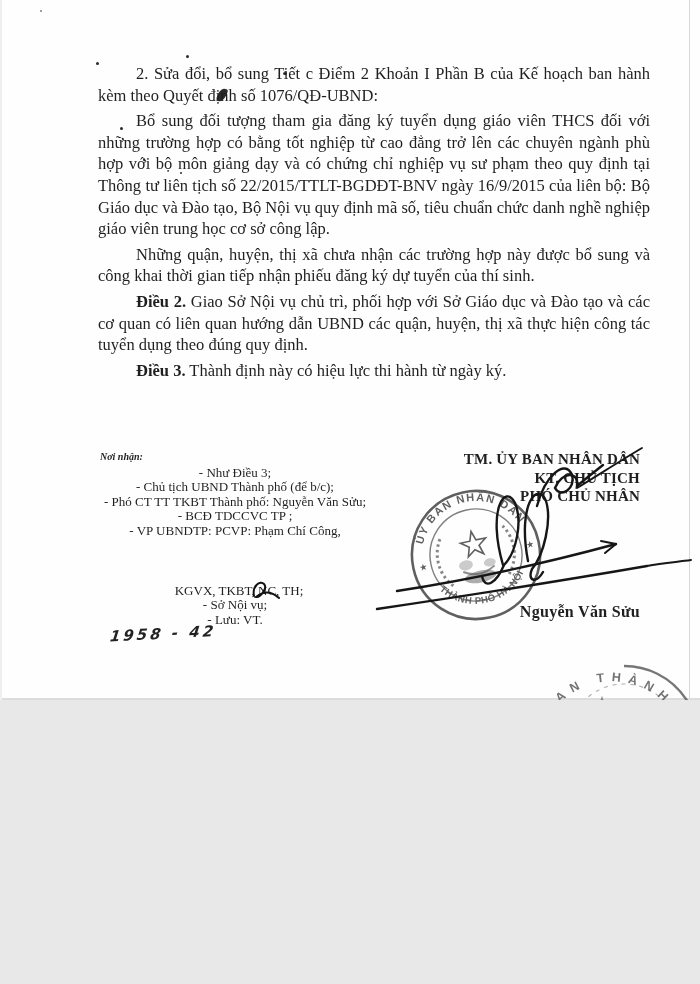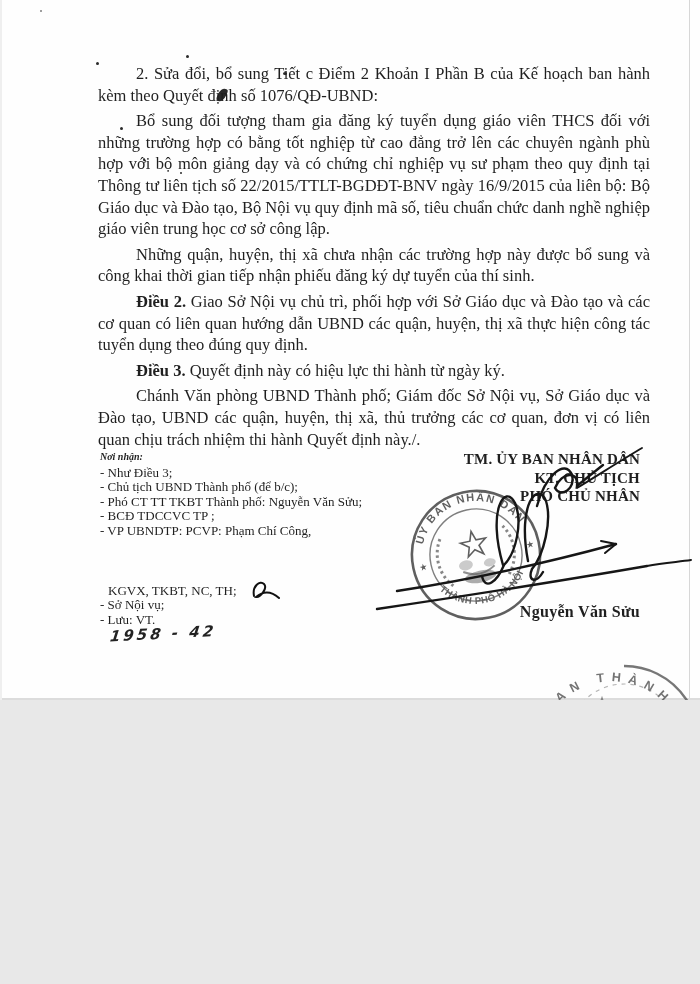--- a/index.html
+++ b/index.html
@@ -29,21 +29,21 @@
     font-size:16.5px;line-height:21.6px;text-align:justify;
   }
   .body-text p{margin:0 0 4px 0;text-indent:38px;}
   .body-text .lead{font-weight:bold;}
 
   .recipients{
     position:absolute;left:100px;top:450px;width:270px;
     font-size:13px;line-height:14.6px;
   }
   .recip-header{font-weight:bold;font-style:italic;font-size:10px;margin-bottom:1px;}
-  .recip-item{white-space:nowrap;}
+  .recip-item{white-space:nowrap;text-align:center;}
   .recip-item.cont{padding-left:8px;position:relative;margin-top:45px;}
   .recip-item.cont svg{position:absolute;left:148px;top:-6px;}
   .handwritten-note{
     margin-top:3px;padding-left:10px;
     font-family:"DejaVu Sans",sans-serif;font-weight:bold;font-style:italic;
     font-size:15px;letter-spacing:3px;color:#222;
     transform:rotate(-3deg) skewX(-10deg);transform-origin:left center;
   }
 
   .sig-block{
@@ -76,22 +76,21 @@
     <i class="speck s6"></i>
     <i class="speck s7"></i>
     <i class="speck s8"></i>
   </div>
 
   <div class="body-text">
     <p>2. Sửa đổi, bổ sung Tiết c Điểm 2 Khoản I Phần B của Kế hoạch ban hành kèm theo Quyết định số 1076/QĐ-UBND:</p>
     <p>Bổ sung đối tượng tham gia đăng ký tuyển dụng giáo viên THCS đối với những trường hợp có bằng tốt nghiệp từ cao đẳng trở lên các chuyên ngành phù hợp với bộ môn giảng dạy và có chứng chỉ nghiệp vụ sư phạm theo quy định tại Thông tư liên tịch số 22/2015/TTLT-BGDĐT-BNV ngày 16/9/2015 của liên bộ: Bộ Giáo dục và Đào tạo, Bộ Nội vụ quy định mã số, tiêu chuẩn chức danh nghề nghiệp giáo viên trung học cơ sở công lập.</p>
     <p>Những quận, huyện, thị xã chưa nhận các trường hợp này được bổ sung và công khai thời gian tiếp nhận phiếu đăng ký dự tuyển của thí sinh.</p>
     <p><span class="lead">Điều 2.</span><span> Giao Sở Nội vụ chủ trì, phối hợp với Sở Giáo dục và Đào tạo và các cơ quan có liên quan hướng dẫn UBND các quận, huyện, thị xã thực hiện công tác tuyển dụng theo đúng quy định.</span></p>
-    <p><span class="lead">Điều 3.</span><span> Quyết định này có hiệu lực thi hành từ ngày ký.</span></p>
-    <p>Chánh Văn phòng UBND Thành phố; Giám đốc Sở Nội vụ, Sở Giáo dục và Đào tạo, UBND các quận, huyện, thị xã, thủ trưởng các cơ quan, đơn vị có liên quan chịu trách nhiệm thi hành Quyết định này./.</p>
+    <p><span class="lead">Điều 3.</span><span> Thành định này có hiệu lực thi hành từ ngày ký.</span></p>
   </div>
 
   <div class="recipients">
     <div class="recip-header">Nơi nhận:</div>
     <div class="recip-item">- Như Điều 3;</div>
     <div class="recip-item">- Chủ tịch UBND Thành phố (để b/c);</div>
     <div class="recip-item">- Phó CT TT TKBT Thành phố: Nguyễn Văn Sửu;</div>
     <div class="recip-item">- BCĐ TDCCVC TP ;</div>
     <div class="recip-item">- VP UBNDTP: PCVP: Phạm Chí Công,</div>
     <div class="recip-item cont">

